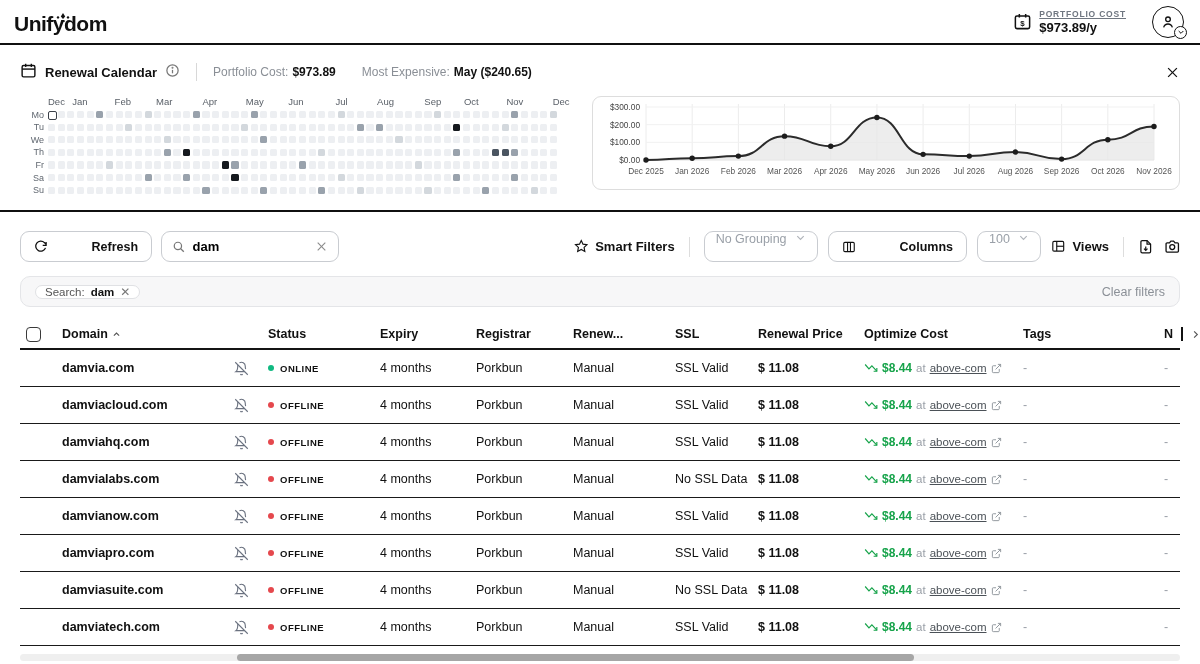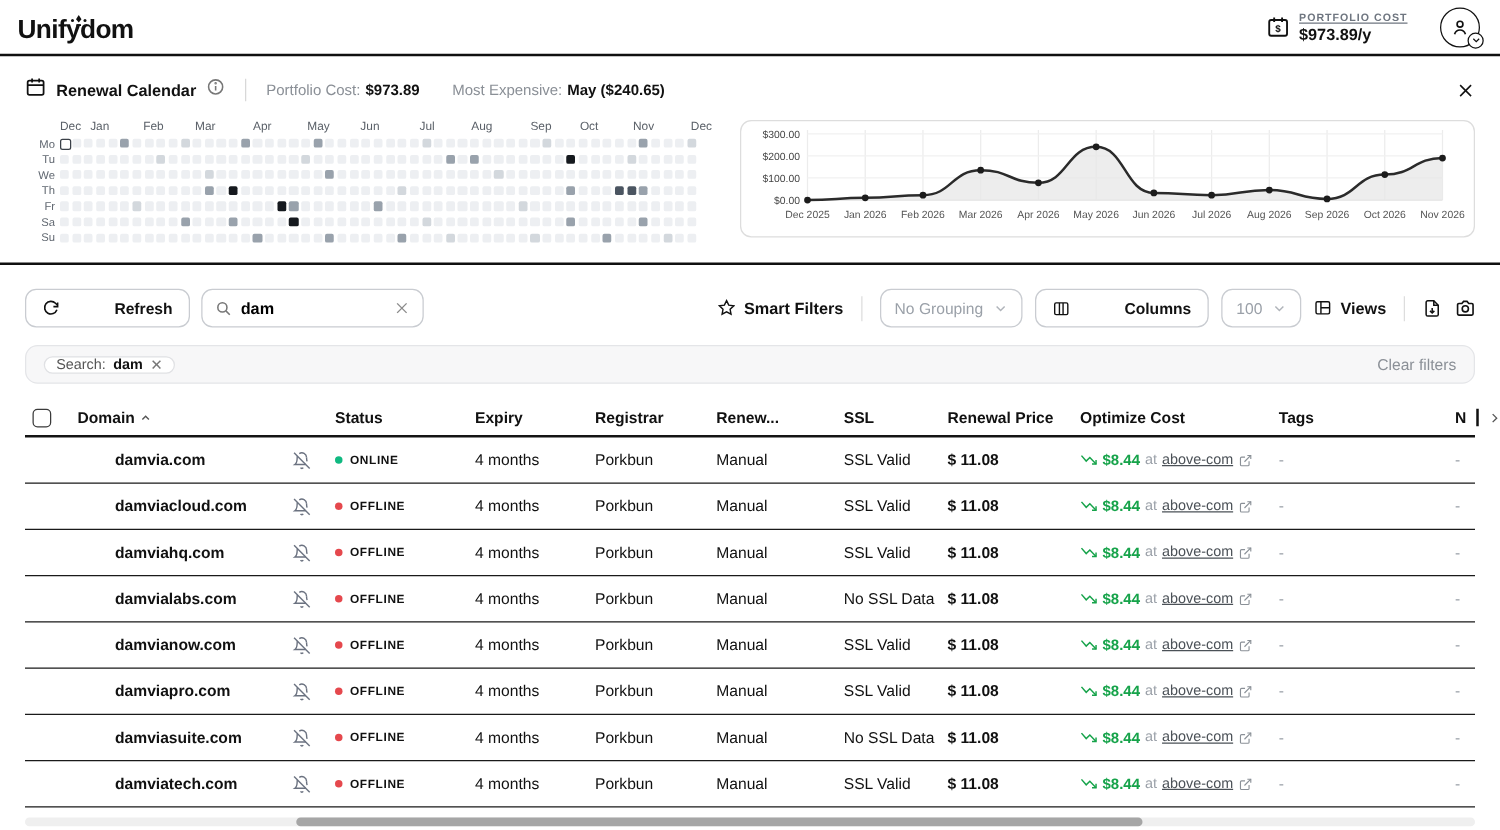--- a/index.html
+++ b/index.html
@@ -47,21 +47,21 @@
   .btn { display:flex; align-items:center; gap:7px; border-radius:9px; cursor:pointer;
     background:#fff; font-size:12.5px; font-weight:600; height:31px; padding:0 13px; }
   .btn-primary { border:2px solid #111; font-weight:800; font-size:12px; letter-spacing:0.3px; }
   .btn-outline { border:1.5px solid #c9ccd1;gap:44px; }
   .search-wrap { display:flex; align-items:center; gap:7px; border:1.5px solid #c9ccd1; border-radius:9px;
     height:31px; width:178px; padding:0 10px; }
   .search-wrap input { border:none; outline:none; flex:1; font-size:13px; font-weight:600;
     font-family:"Liberation Sans",sans-serif; width:90px; }
   .tb-right { margin-left:auto; display:flex; align-items:center; gap:10px; }
   .flatbtn { display:flex; align-items:center; gap:7px; font-size:13px; font-weight:600; cursor:pointer; }
-  .pill { display:flex; align-items:center; gap:8px; border:1.5px solid #c9ccd1; border-radius:9px;
+  .pill { display:flex; gap:8px; border:1.5px solid #c9ccd1; border-radius:9px;
     height:31px; padding:0 11px; font-size:12.5px; color:#9aa0a8; cursor:pointer; }
   .vdiv { width:1px; height:20px; background:#ddd; margin:0 4px; }
   .iconbtn { display:flex; cursor:pointer; }
 
   
   .filterbar { margin-top:13px; height:31px; background:#f7f7f8; border:1px solid #e4e5e8; border-radius:10px;
     display:flex; align-items:center; padding:0 14px; }
   .chip { display:flex; align-items:center; gap:6px; background:#fff; border:1px solid #e0e1e4; border-radius:7px;
     height:14px; padding:0 9px; font-size:11.5px; color:#555;text-align:center; }
   .chip b { color:#111; }
@@ -72,21 +72,21 @@
   .table { margin-top:13px; }
   .thead, .trow { display:grid;
     grid-template-columns:36px 206px 112px 96px 97px 102px 83px 106px 159px 141px 1fr;
     align-items:center; }
   .thead { height:30px; border-bottom:2px solid #141414; position:relative; }
   .trow { height:37px; border-bottom:1.5px solid #1a1a1a; }
   .th { font-size:12.5px; font-weight:700; padding-left:6px; display:flex; align-items:center; gap:4px; }
   .cell { padding-left:6px; font-size:12.5px; display:flex; align-items:center; overflow:hidden; white-space:nowrap; }
   .checkbox { width:15px; height:15px; border:1.6px solid #3a3a3a; border-radius:4px; background:#fff; cursor:pointer; }
   .c-domain { padding-right:13px; }
-  .domain-name { font-weight:700; cursor:pointer;margin-left:30px; }
+  .domain-name { font-weight:700; cursor:pointer; }
   .bell { margin-left:auto; display:flex; cursor:pointer; }
   .status-dot { width:6px; height:6px; border-radius:50%; margin-right:6px; flex:0 0 auto; }
   .status-text { font-size:9.5px; font-weight:700; letter-spacing:0.5px; }
   .c-price { font-weight:600; }
   .c-optimize { gap:4px; font-size:11.5px; }
   .opt-amount { color:#16a34a; font-weight:700; font-size:12px; }
   .opt-at { color:#9aa0a8; }
   .opt-provider { color:#4b5157; text-decoration:underline; cursor:pointer; }
   .muted-dash { color:#9aa0a8; }
   .col-edge { margin-left:4px; align-self:stretch; width:1.5px; background:#111; }

